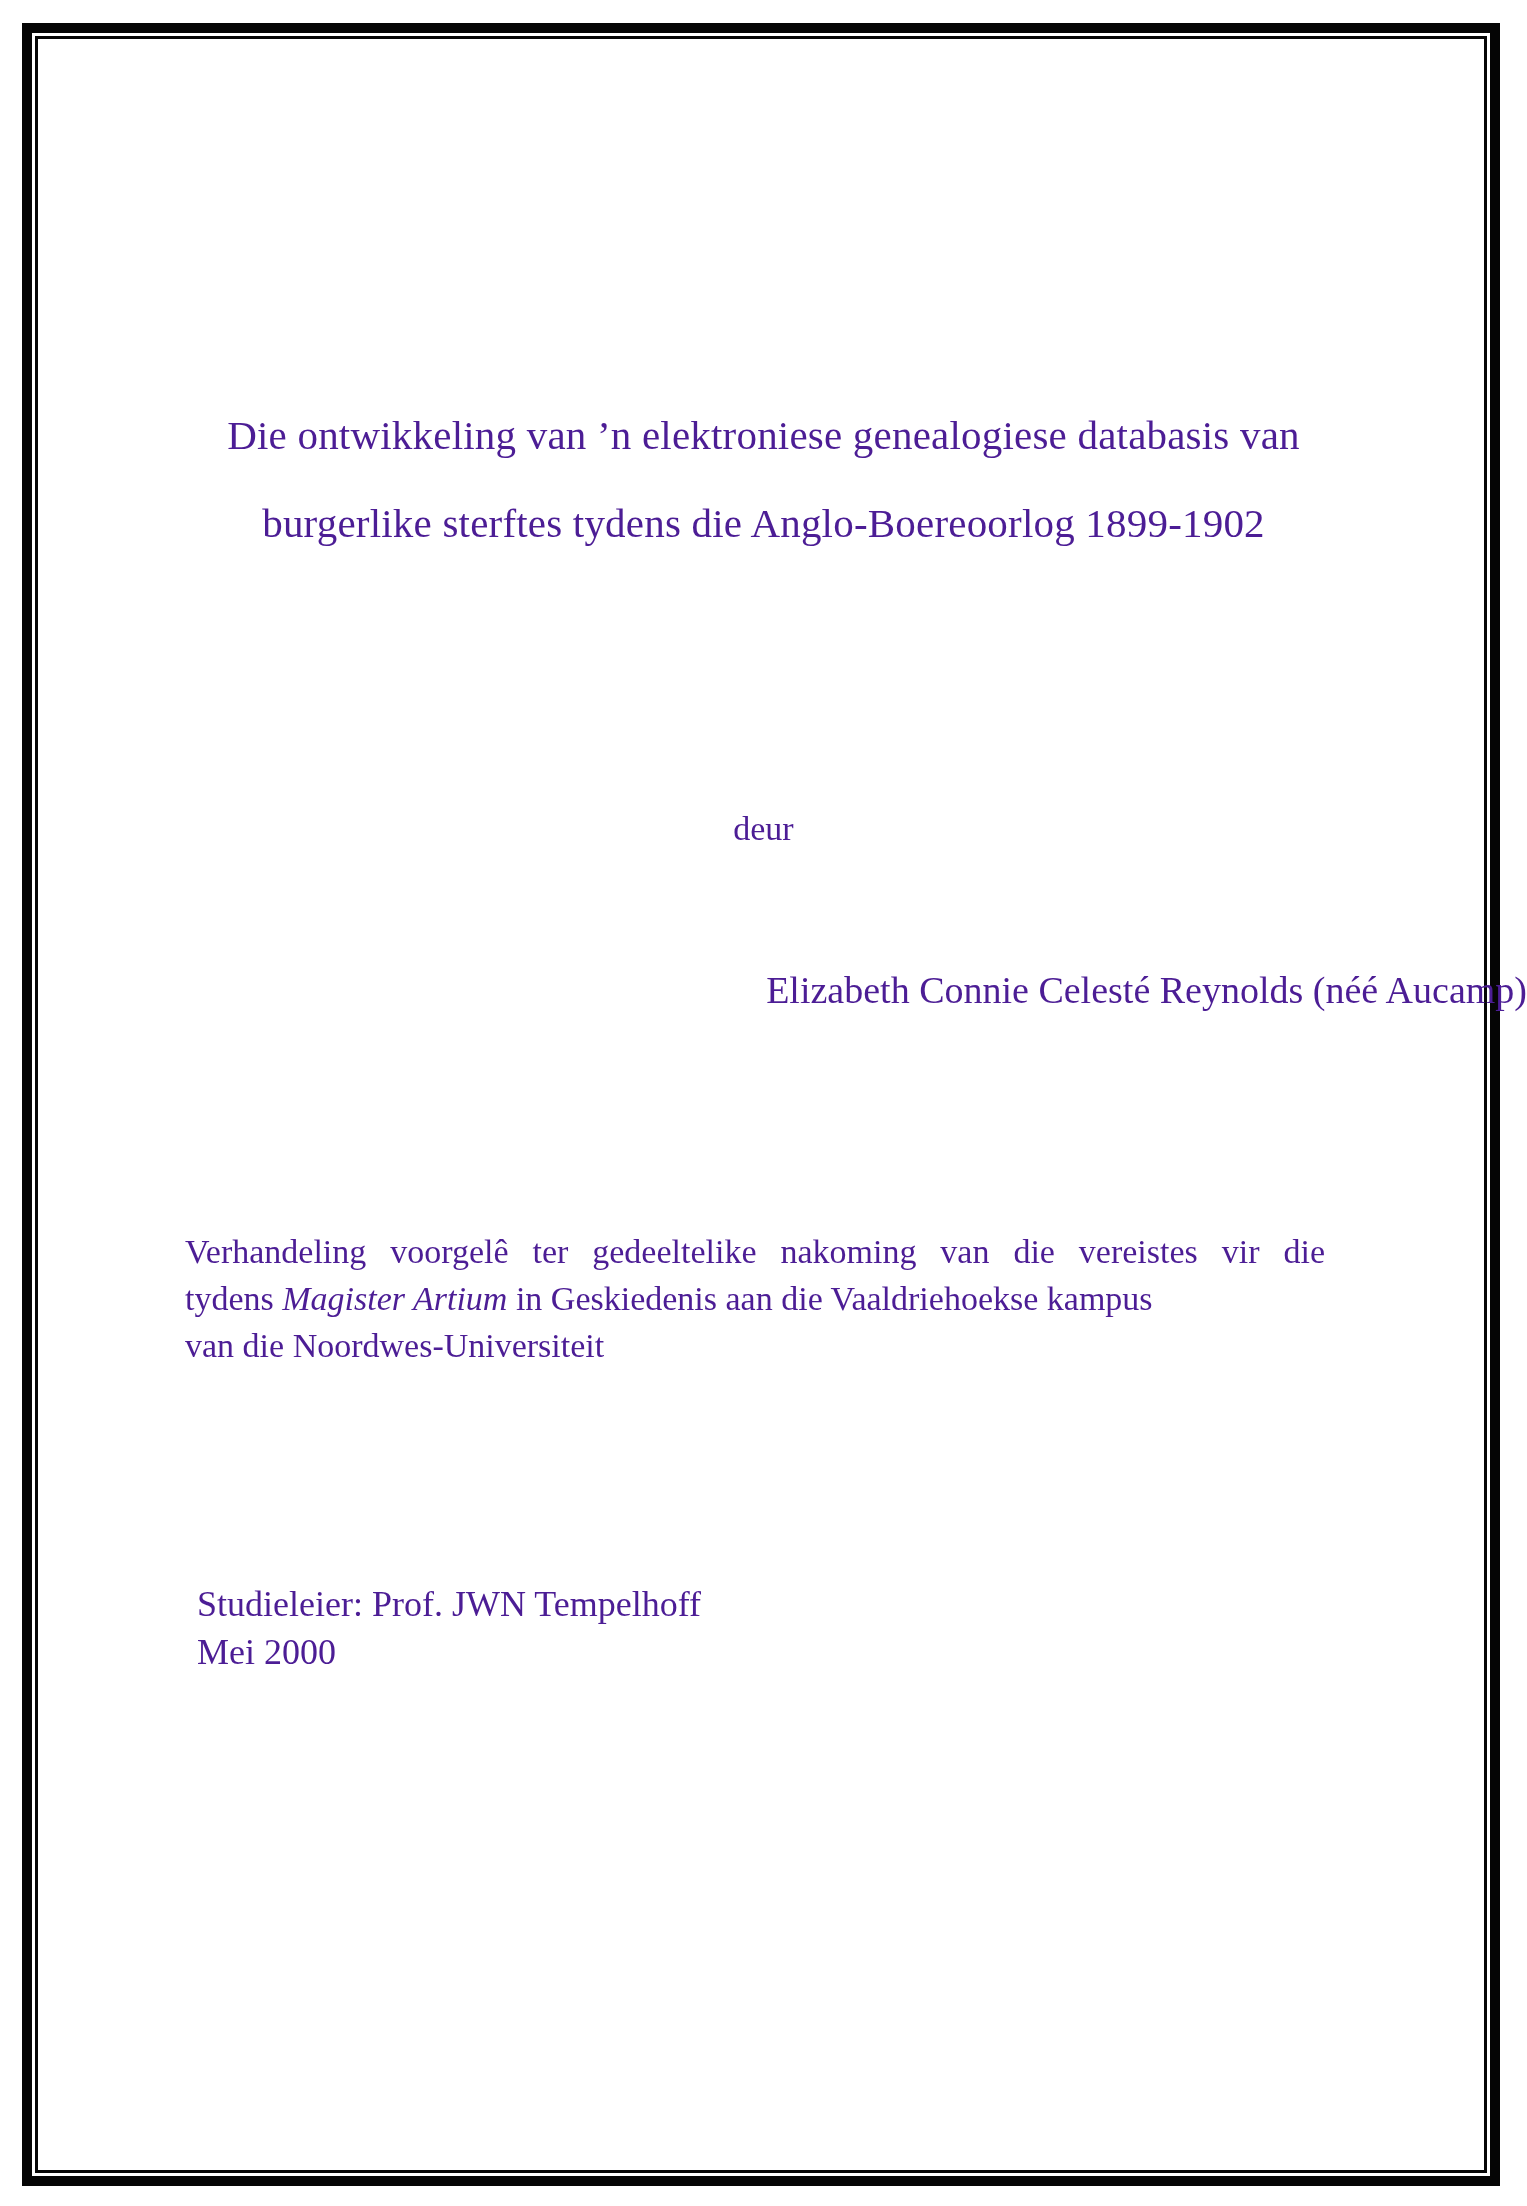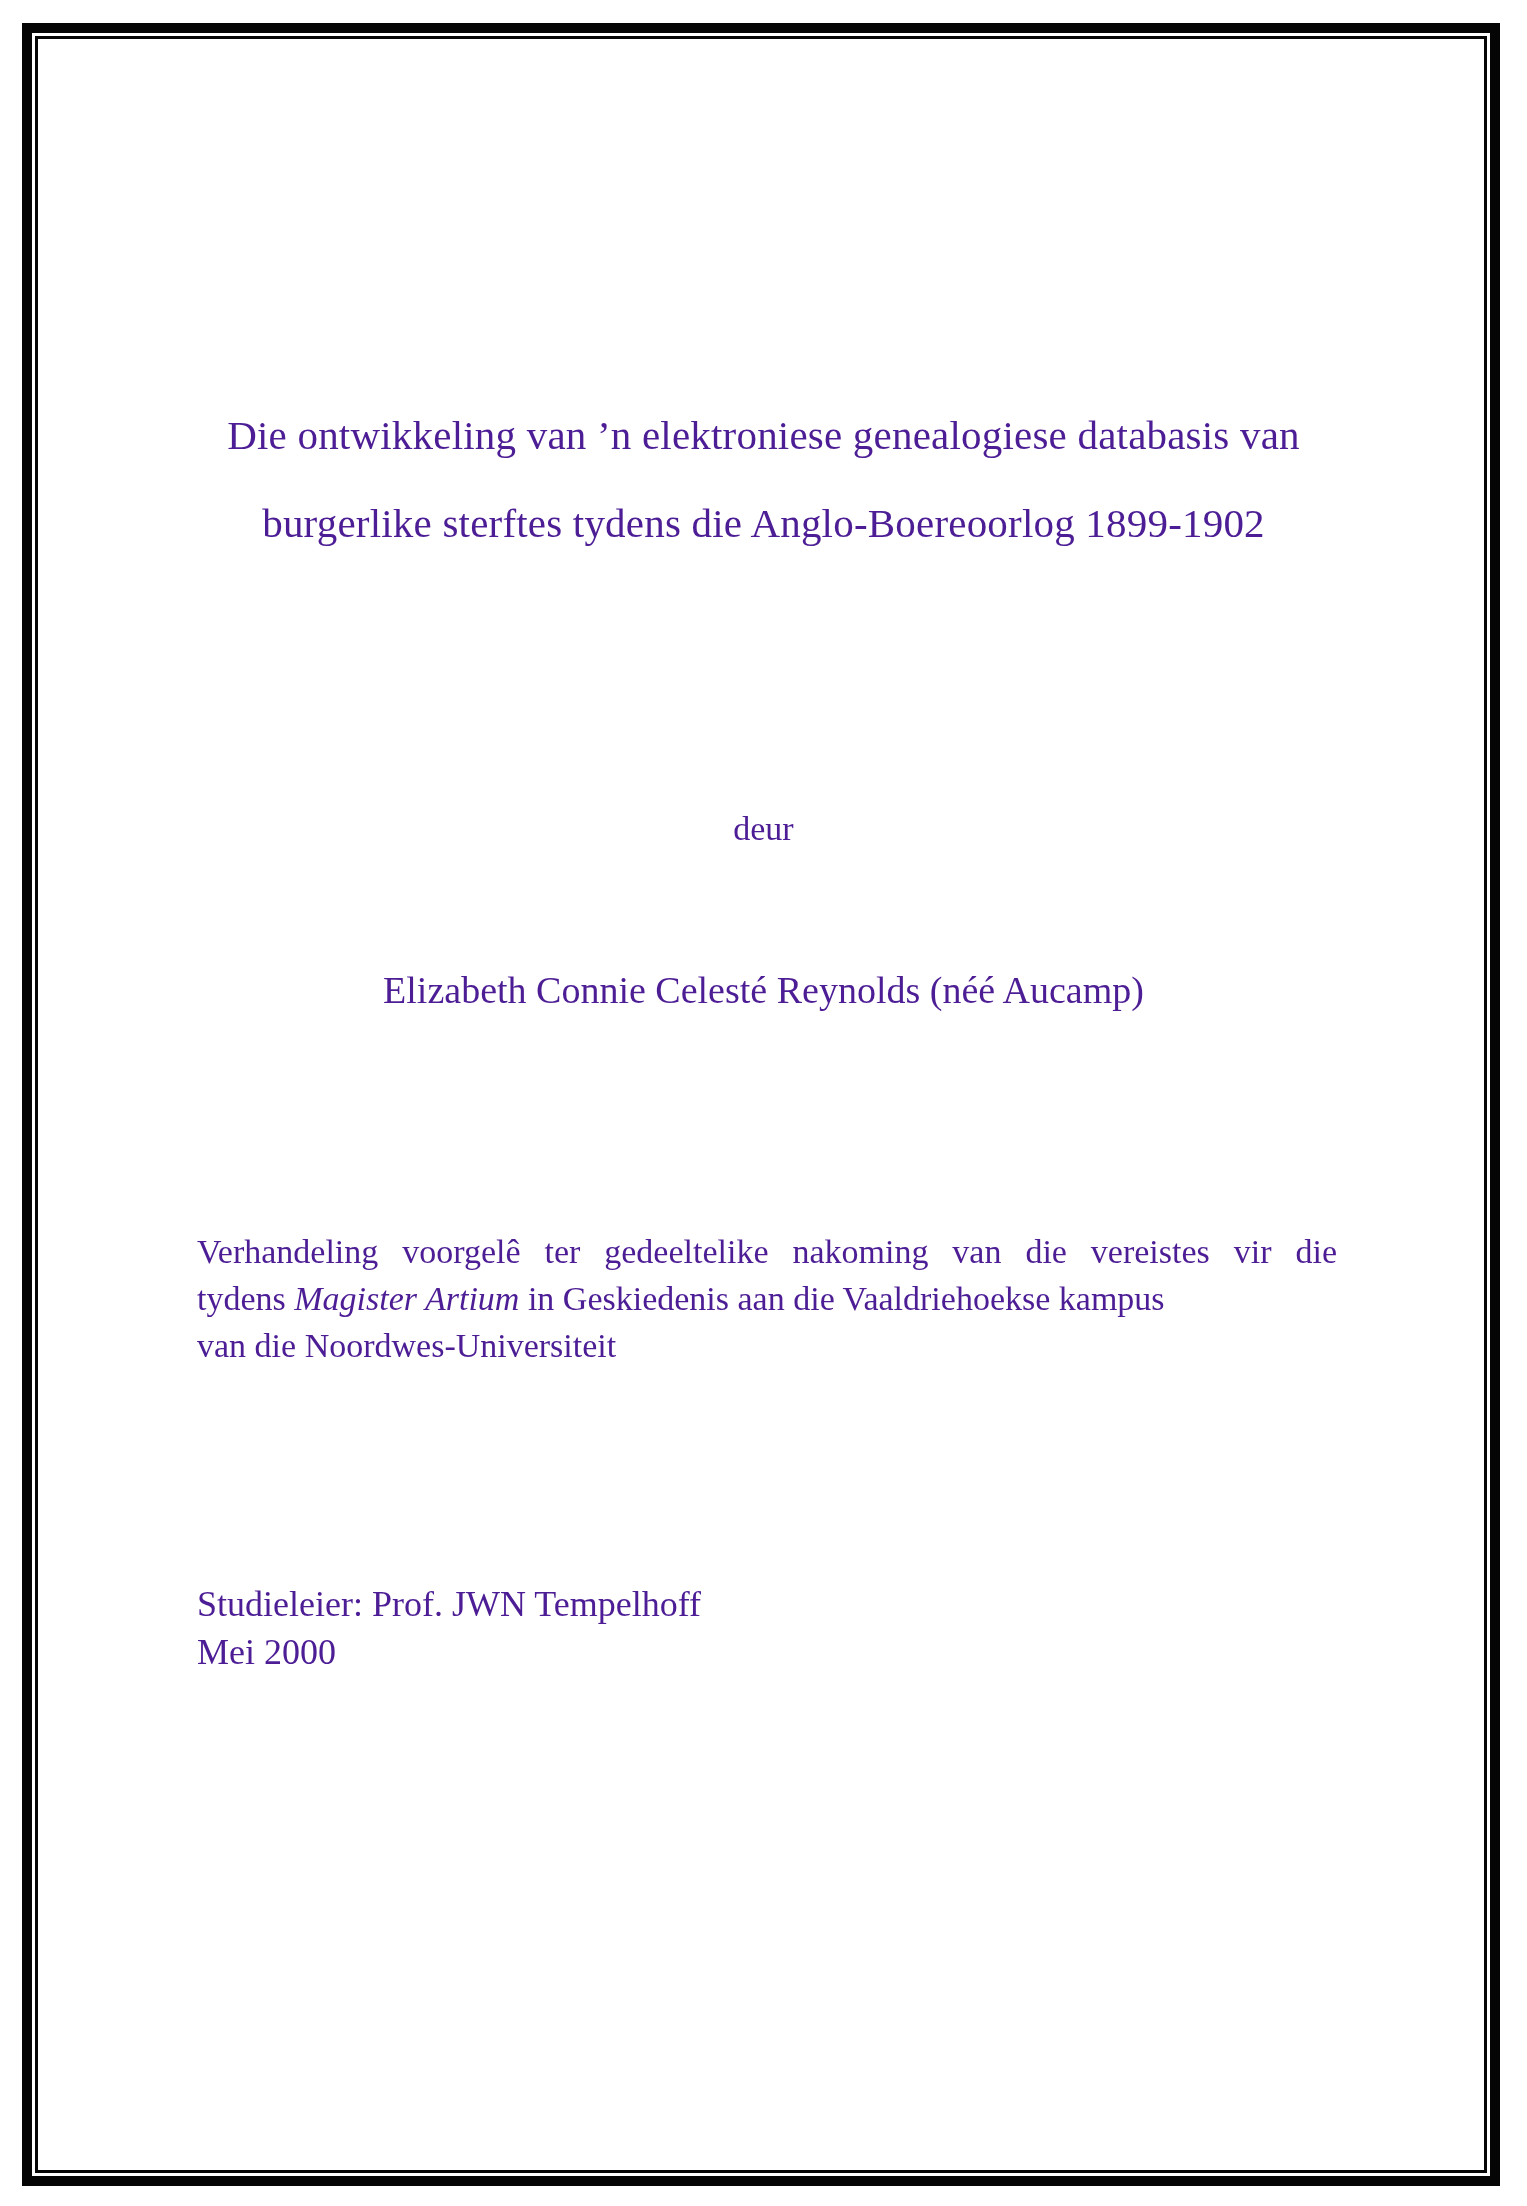--- a/index.html
+++ b/index.html
@@ -45,26 +45,26 @@
     right: 0;
     top: 810px;
     text-align: center;
     font-size: 34px;
   }
   .author {
     position: absolute;
     left: 0;
     right: 0;
     top: 968px;
-    text-align: center;
+    text-align: right;
     font-size: 38px;
   }
   .submission {
     position: absolute;
-    left: 197px;
+    left: 185px;
     width: 1140px;
     top: 1228px;
     font-size: 34px;
     line-height: 47px;
   }
   .submission .justified {
     text-align: justify;
     text-align-last: justify;
   }
   .submission .italic {

